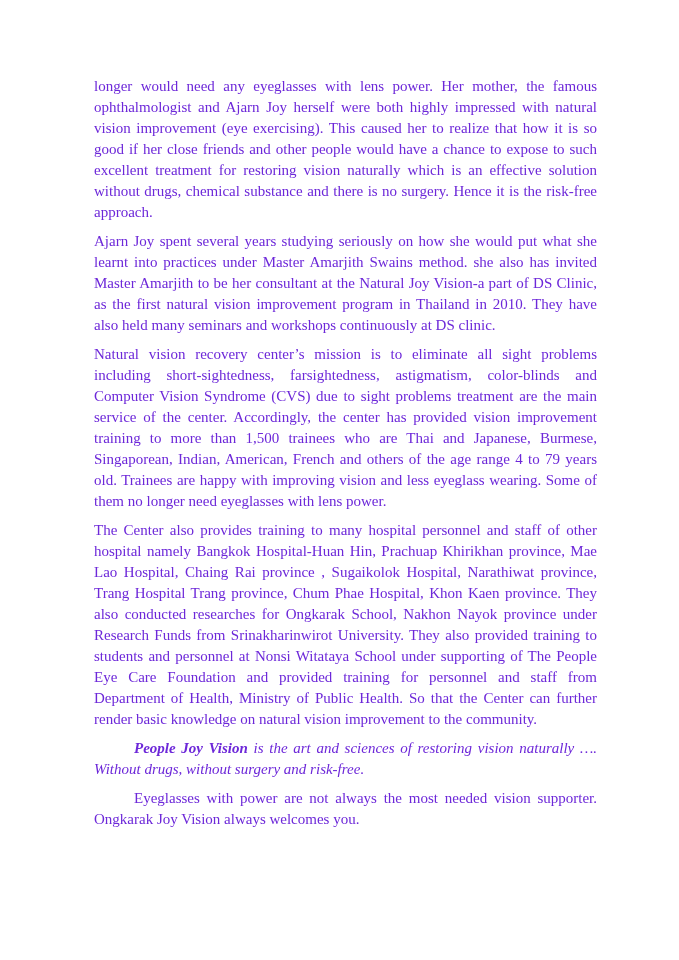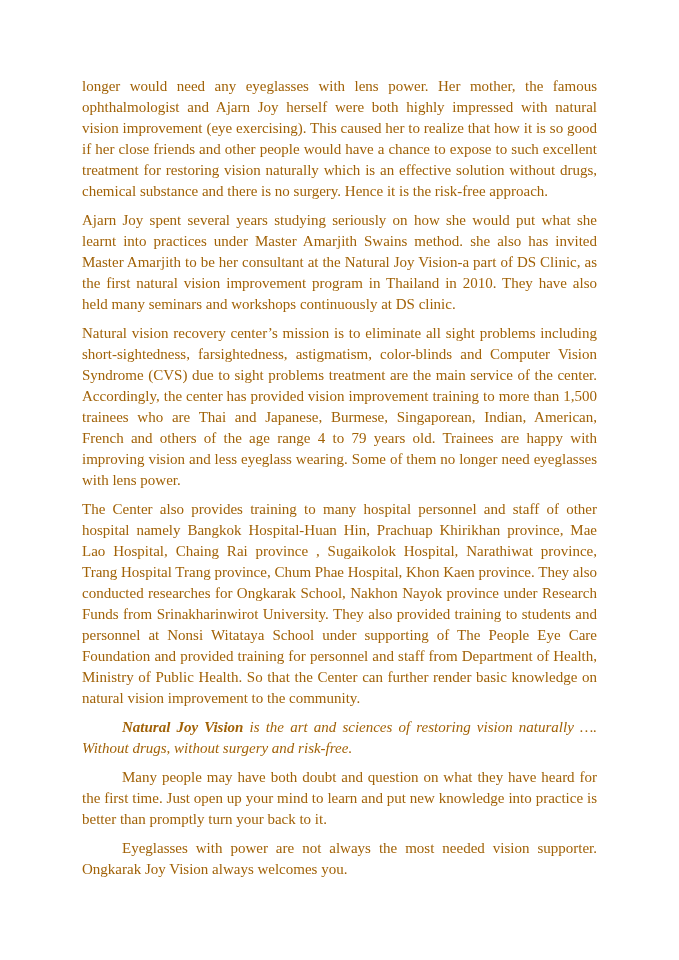--- a/index.html
+++ b/index.html
@@ -15,25 +15,25 @@
   .page {
     box-sizing: border-box;
     width: 679px;
     height: 960px;
     background: #ffffff;
     padding: 76px 82px 0 82px;
     font-family: "Liberation Serif", "DejaVu Serif", serif;
     color: #000000;
   }
   .para {
-    margin: 0 0 8px 0;
+    margin: 0 0 8px 12px;
     font-size: 15px;
     line-height: 21px;
     text-align: justify;
-    color: #a16207;
+    color: #6d28d9;
   }
   .para.indent {
     text-indent: 40px;
   }
   .bold-italic {
     font-weight: bold;
     font-style: italic;
   }
   .italic {
     font-style: italic;
@@ -44,18 +44,17 @@
 
 <div class="page">
   <p class="para">longer would need any eyeglasses with lens power.  Her mother, the famous ophthalmologist and Ajarn Joy herself were both highly impressed with  natural vision improvement (eye exercising). This caused her to realize that how it is so good if her close friends and other people  would have a chance to expose to such excellent treatment for restoring vision naturally which is an effective solution without drugs, chemical substance and there is no surgery.  Hence it is the risk-free approach.</p>
 
   <p class="para">Ajarn Joy spent several years studying seriously on how she would put what she learnt into practices under Master Amarjith Swains method.  she also has invited Master Amarjith to be her consultant at the Natural Joy Vision-a part of DS Clinic, as the first natural vision improvement program in Thailand in 2010. They have also held many seminars and workshops continuously at DS clinic.</p>
 
   <p class="para">Natural vision recovery center’s mission is to eliminate all sight problems including short-sightedness, farsightedness, astigmatism, color-blinds and Computer Vision Syndrome (CVS) due to sight problems treatment are the main service of the center.  Accordingly, the center has provided vision improvement training to more than 1,500 trainees who are Thai and Japanese, Burmese, Singaporean, Indian, American, French and others of the age range 4 to 79 years old.  Trainees are happy with improving vision and less eyeglass wearing.  Some of them no longer need eyeglasses with lens power.</p>
 
   <p class="para">The Center also provides training to many hospital personnel and staff of other hospital namely Bangkok Hospital-Huan Hin, Prachuap Khirikhan province, Mae Lao Hospital, Chaing Rai province , Sugaikolok Hospital, Narathiwat province, Trang Hospital Trang province, Chum Phae Hospital, Khon Kaen province. They also conducted researches for Ongkarak School, Nakhon Nayok province under Research Funds from Srinakharinwirot University. They also provided training to students and personnel at Nonsi Witataya School under supporting of The People Eye Care Foundation and provided training for personnel and staff from Department of Health, Ministry of Public Health. So that the Center can further render basic knowledge on natural vision improvement to the community.</p>
 
-  <p class="para indent"><span class="bold-italic">Natural Joy Vision</span><span class="italic"> is the art and sciences of restoring vision naturally …. Without drugs, without surgery and risk-free.</span></p>
+  <p class="para indent"><span class="bold-italic">People Joy Vision</span><span class="italic"> is the art and sciences of restoring vision naturally …. Without drugs, without surgery and risk-free.</span></p>
 
-  <p class="para indent">Many people may have both doubt and question on what they have heard for the first time.  Just open up your mind to learn and put new knowledge into practice is better than promptly turn your back to it.</p>
 
   <p class="para indent">Eyeglasses with power are not always the most needed vision supporter. Ongkarak Joy Vision always welcomes you.</p>
 </div>
 
 </body></html>

